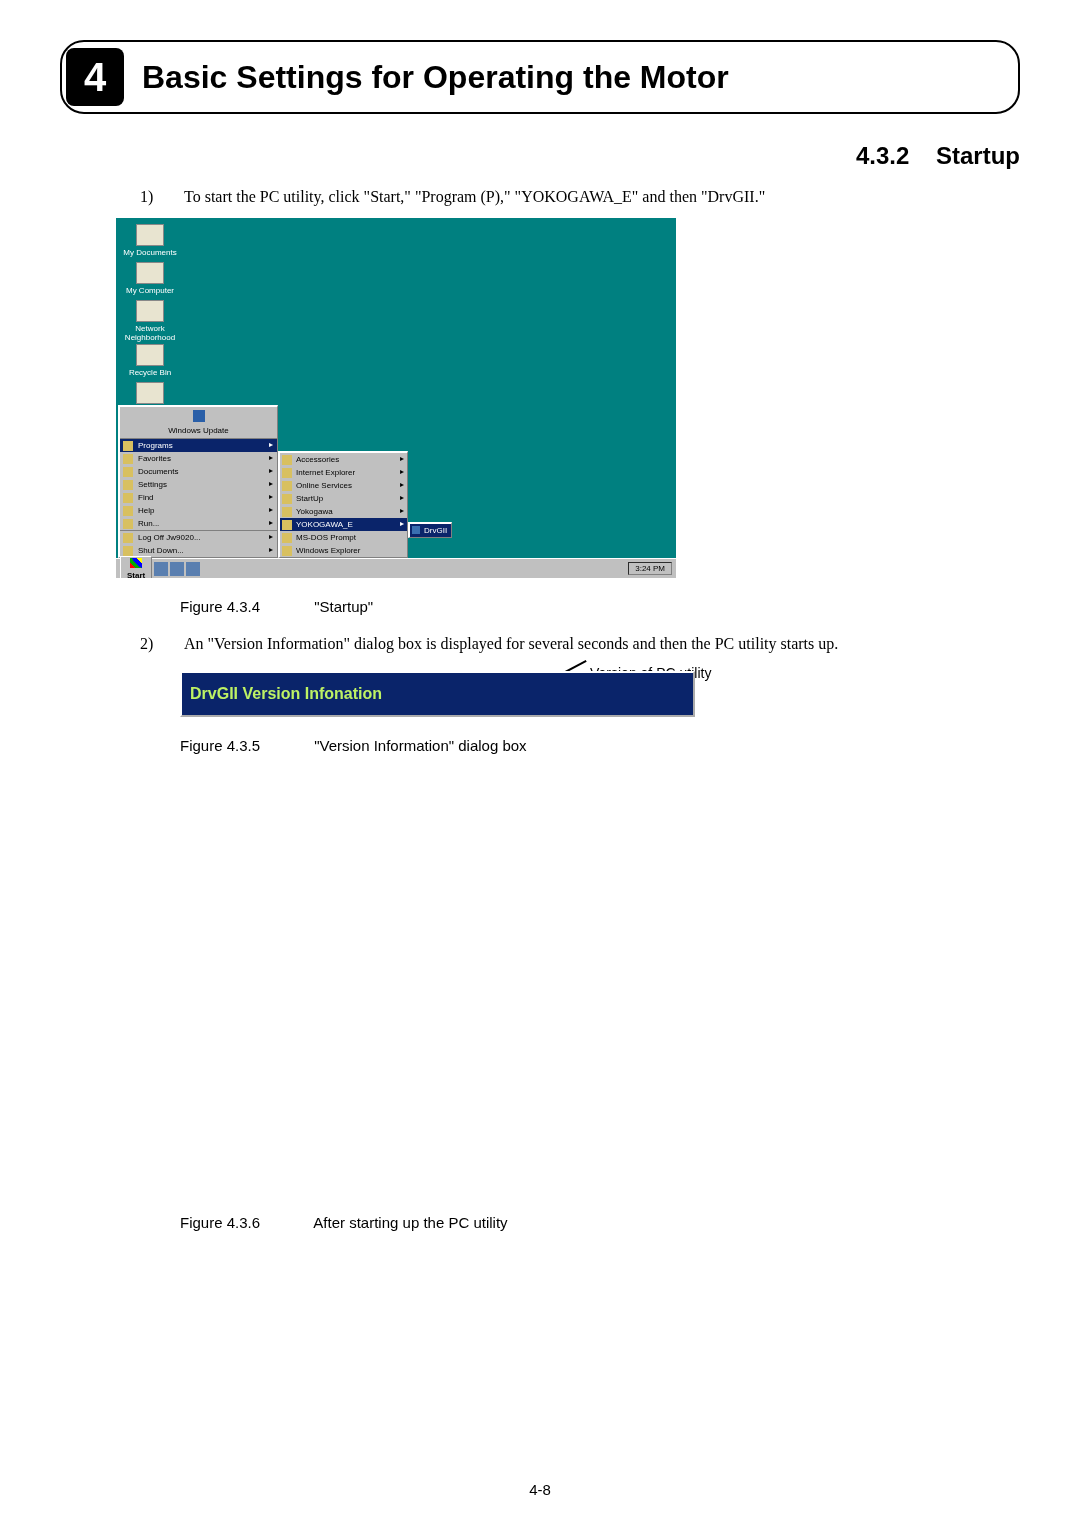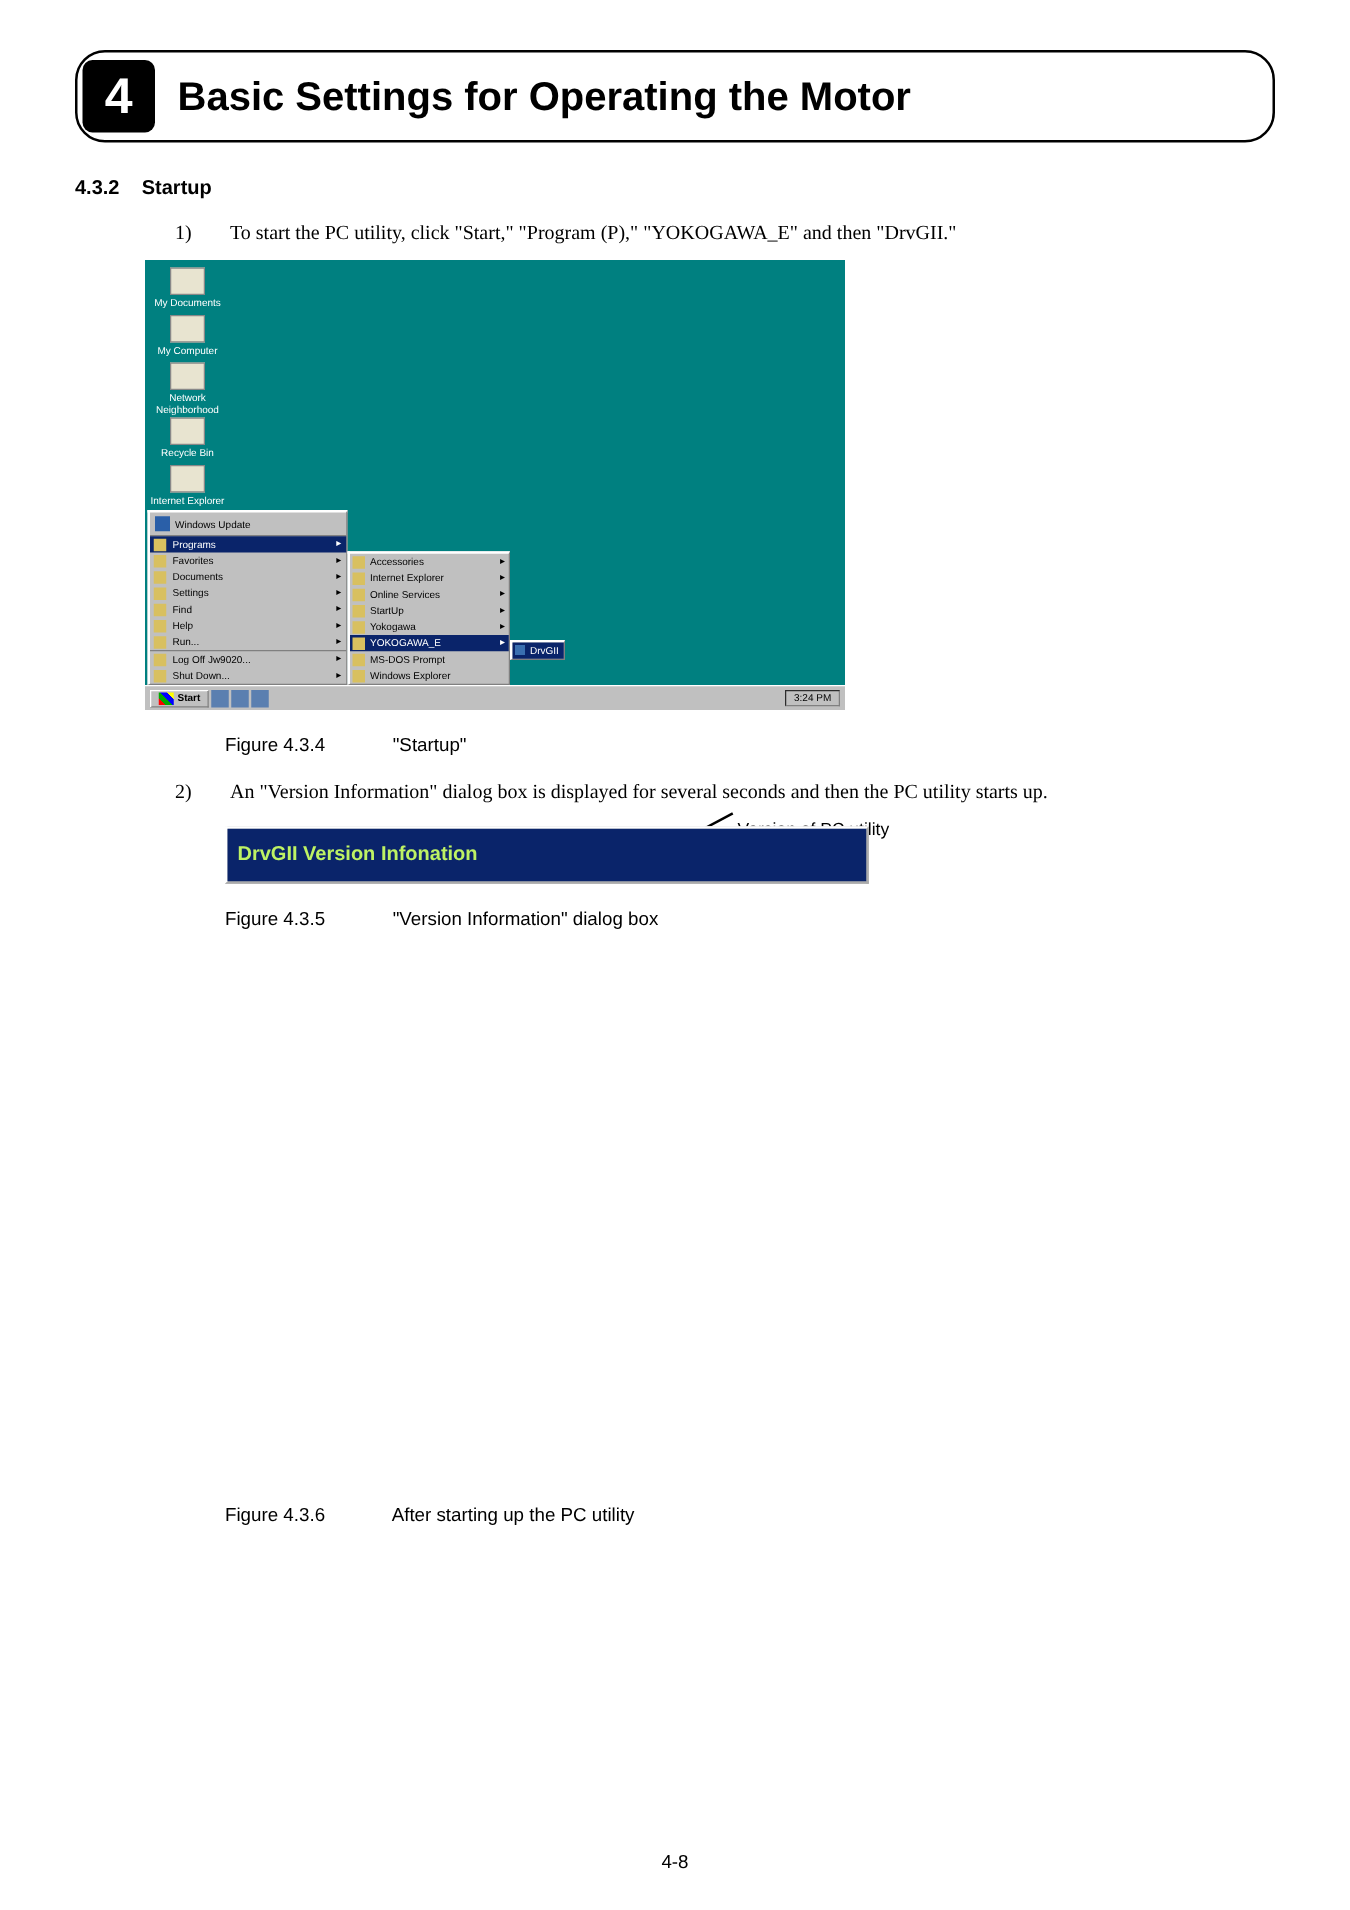--- a/index.html
+++ b/index.html
@@ -37,24 +37,26 @@
     border-radius: 8px;
     font-family: Arial, sans-serif;
     margin-left: -4px;
   }
   .chapter-title {
     font-size: 32px;
     font-weight: bold;
     font-family: Arial, sans-serif;
   }
   .section-heading {
-    font-size: 16px;
+    font-size: 24px;
     font-weight: bold;
     font-family: Arial, sans-serif;
+    margin-left: 30px;
     margin-bottom: 18px;
+    text-align: right;
   }
   .step-line {
     font-size: 16px;
     margin-left: 80px;
     margin-bottom: 12px;
     display: flex;
     gap: 24px;
   }
   .step-num { min-width: 20px; }
   .screenshot1 {
@@ -83,21 +85,21 @@
     bottom: 20px;
     left: 2px;
     width: 160px;
     background: #c0c0c0;
     border: 1px solid #808080;
     border-left: 2px solid #fff;
     border-top: 2px solid #fff;
     font-size: 8px;
     color: #000;
   }
-  .sm-top { padding: 3px 4px; border-bottom: 1px solid #808080; display:flex; align-items:center; gap:4px;}
+  .sm-top { padding: 3px 4px; border-bottom: 1px solid #808080; display:flex; align-items:center; gap:4px;flex-direction:column;}
   .sm-top .gi { width:12px;height:12px;background:#2a5fa8;}
   .sm-item { padding: 2px 0 2px 18px; position: relative; }
   .sm-item.sel { background: #0a246a; color: #fff; }
   .sm-item::before{content:"";position:absolute;left:3px;top:2px;width:10px;height:10px;background:#d8c060;}
   .sm-item::after{content:"▸";position:absolute;right:4px;top:1px;font-size:8px;}
   .sub-menu {
     position: absolute;
     bottom: 20px;
     left: 162px;
     width: 130px;
@@ -124,21 +126,21 @@
   }
   .sub2-item { padding:2px 4px 2px 14px; position:relative;}
   .sub2-item.sel{background:#0a246a;color:#fff;}
   .sub2-item::before{content:"";position:absolute;left:2px;top:2px;width:8px;height:8px;background:#3a6fb0;}
   .taskbar {
     position: absolute; bottom: 0; left: 0; right: 0; height: 20px;
     background:#c0c0c0; border-top:1px solid #fff; display:flex; align-items:center;
     font-size:8px; justify-content:space-between; padding:0 4px;
   }
   .tb-left{display:flex;align-items:center;gap:2px;}
-  .start-btn{background:#c0c0c0;border:1px solid #808080;border-top-color:#fff;border-left-color:#fff;padding:1px 6px;font-weight:bold;display:flex;align-items:center;gap:3px;}
+  .start-btn{background:#c0c0c0;border:1px solid #808080;border-top-color:#fff;border-left-color:#fff;padding:1px 6px;font-weight:bold;display:flex;align-items:center;gap:3px;flex-direction:column;}
   .start-btn .wflag{width:12px;height:10px;background:linear-gradient(45deg,#f00 25%,#0a0 25% 50%,#00f 50% 75%,#ff0 75%);}
   .tb-ic{width:14px;height:14px;background:#5a7fb0;}
   .tb-time{background:#c0c0c0;border:1px inset #808080;padding:1px 6px;}
   .fig-caption {
     font-family: Arial, sans-serif;
     font-size: 15px;
     margin-left: 120px;
     margin-bottom: 20px;
   }
   .fig-caption .cap-title { display:inline-block; width:130px;}

